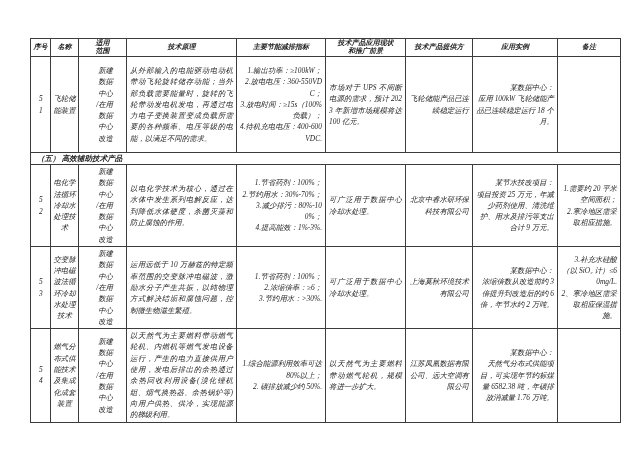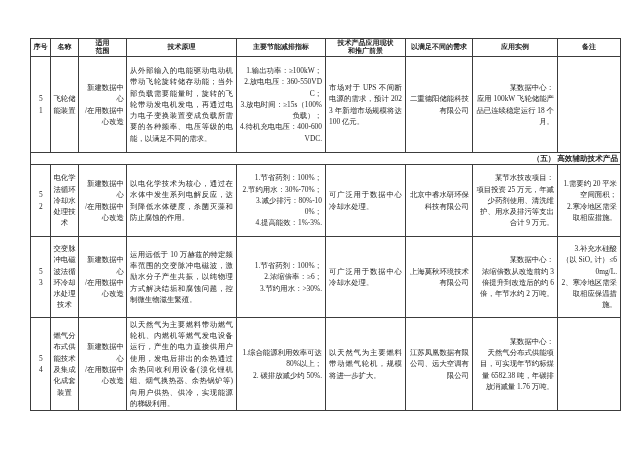--- a/index.html
+++ b/index.html
@@ -3,20 +3,21 @@
 <meta charset="utf-8">
 <style>
   html,body{margin:0;padding:0;background:#ffffff;}
   .page{
     position:relative;
     width:640px;height:453px;
     background:#ffffff;
     font-family:"Liberation Serif","DejaVu Serif",serif;
     color:#1f1f1f;
     overflow:hidden;
+    font-style:italic;
   }
   table.tbl{
     position:absolute;left:30px;top:38px;width:590px;
     border-collapse:collapse;table-layout:fixed;
   }
   .tbl th,.tbl td{
     border:1px solid #3c3c3c;
     vertical-align:middle;
     overflow:hidden;
     word-break:break-all;
@@ -24,26 +25,26 @@
   .tbl th{
     font-size:7px;line-height:7.5px;font-weight:bold;
     text-align:center;padding:1px 0;white-space:pre-line;
   }
   .tbl td{
     font-size:7.4px;line-height:11.3px;
     padding:1px 3px;text-align:right;
   }
   td.num{text-align:center;padding:1px 8px;}
   td.name{text-align:center;padding:6px 1px;}
-  td.scope{white-space:pre-wrap;padding:1px 2px;}
+  td.scope{white-space:pre-wrap;padding:1px 13px;}
   td.just{text-align:justify;text-justify:inter-character;}
   td.pre{white-space:pre-wrap;}
   tr.sec td{
     font-weight:bold;font-size:7.6px;line-height:9px;
-    padding:1px 2px 1px 6px;text-align:right;white-space:nowrap;
+    padding:1px 2px 1px 6px;text-align:left;white-space:nowrap;
   }
   .footer{
     position:absolute;left:0;top:404px;width:640px;
     text-align:center;font-size:8px;color:#2a2a2a;
   }
 </style>
 </head>
 <body>
 
 <div class="page">
@@ -62,37 +63,37 @@
     <tbody>
         <tr style="height:14px">
       <th>序号</th>
       <th>名称</th>
       <th>适用
 范围</th>
       <th>技术原理</th>
       <th>主要节能减排指标</th>
       <th>技术产品应用现状
 和推广前景</th>
-      <th>以满足不同的需求</th>
+      <th>技术产品提供方</th>
       <th>应用实例</th>
       <th>备注</th>
     </tr>
 
     <tr style="height:96px">
       <td class="num">51</td>
       <td class="name">飞轮储能装置</td>
       <td class="scope">新建数据中心
 /在用数据中心改造</td>
       <td class="just">从外部输入的电能驱动电动机带动飞轮旋转储存动能；当外部负载需要能量时，旋转的飞轮带动发电机发电，再通过电力电子变换装置变成负载所需要的各种频率、电压等级的电能，以满足不同的需求。</td>
       <td class="pre">1.输出功率：≥100kW；
 2.放电电压：360-550VDC；
 3.放电时间：≥15s（100%负载）；
 4.待机充电电压：400-600VDC.</td>
       <td class="just">市场对于 UPS 不间断电源的需求，预计 2023 年新增市场规模将达 100 亿元。</td>
-      <td>二重德阳储能科技有限公司</td>
+      <td>飞轮储能产品已连续稳定运行</td>
       <td class="pre">某数据中心：
 应用 100kW 飞轮储能产品已连续稳定运行 18 个月。</td>
       <td class="pre"></td>
     </tr>
 
     <tr class="sec" style="height:11px">
       <td colspan="9">（五）  高效辅助技术产品</td>
     </tr>
 
     <tr style="height:72px">

